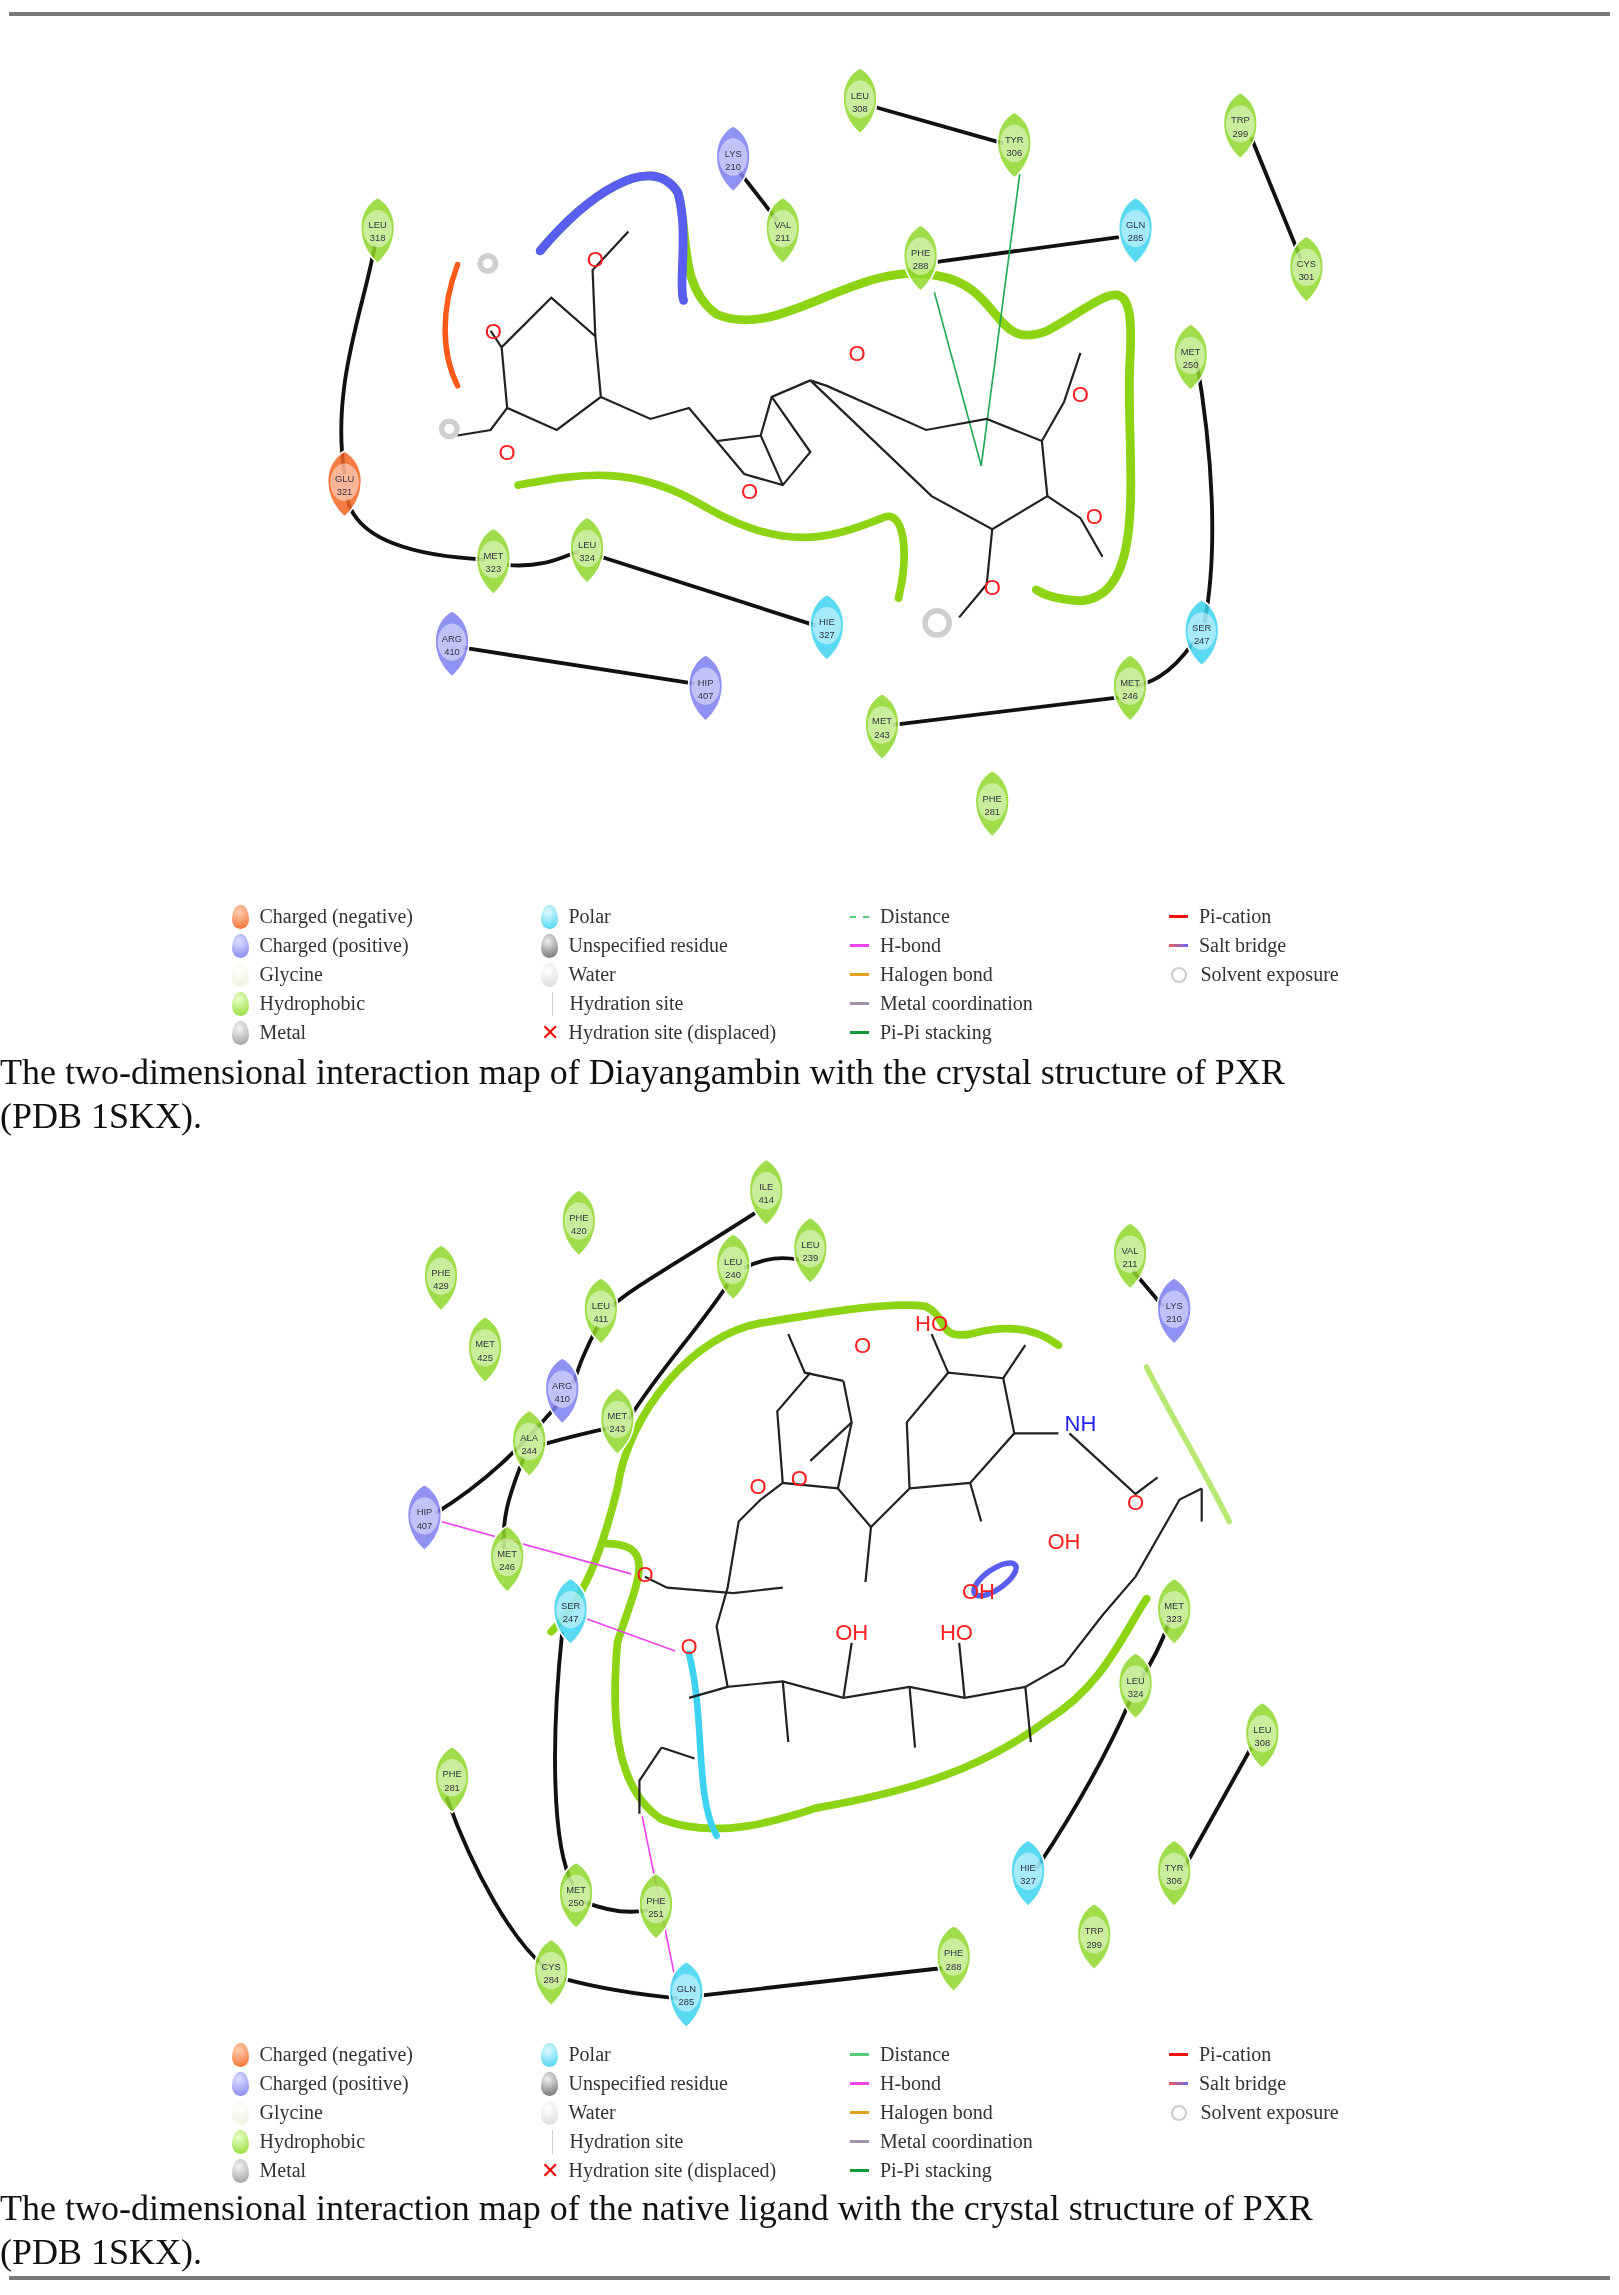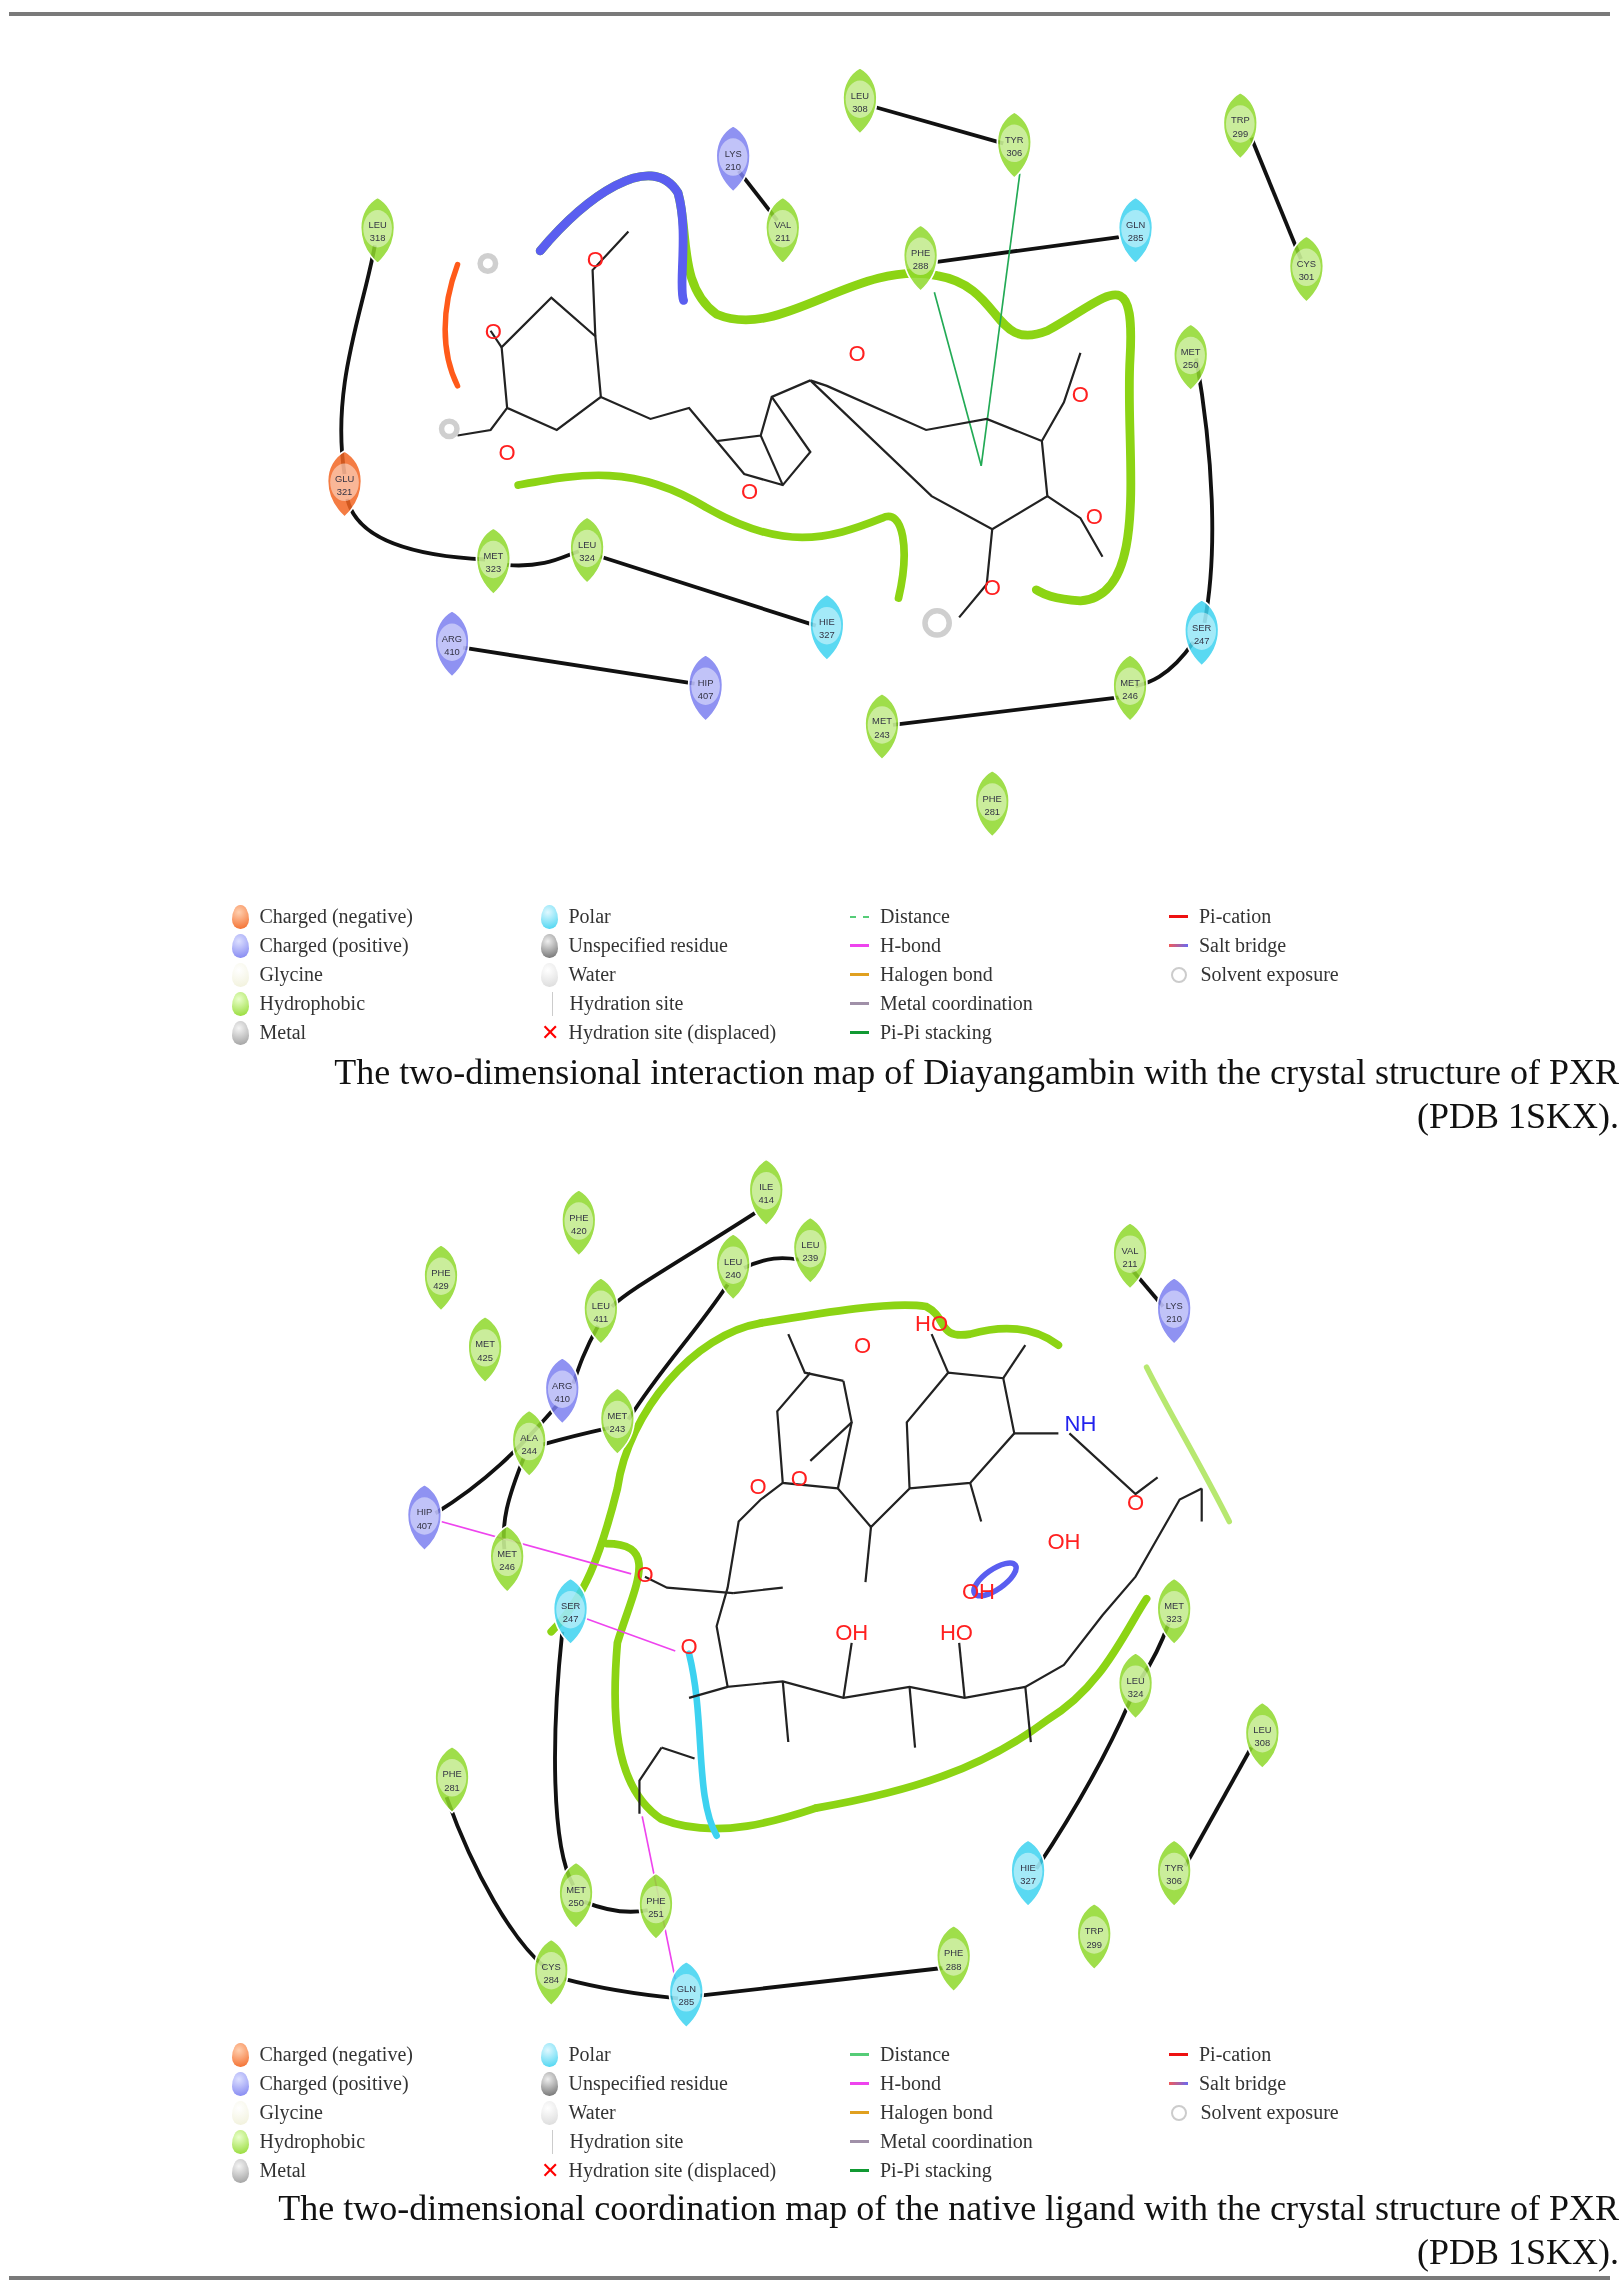--- a/index.html
+++ b/index.html
@@ -1,20 +1,20 @@
 <!DOCTYPE html>
 <html style="font-size:8.8px"><head>
 <meta charset="utf-8">
 <style>
   html,body{margin:0;padding:0;background:#fff;}
   body{width:1619px;height:2295px;position:relative;overflow:hidden;font-family:"Liberation Sans",sans-serif;}
   .rule{position:absolute;left:8.8px;right:8.8px;height:4.4px;background:#7a7a7a;}
   svg{position:absolute;left:0;top:0;}
   .res-label{font-family:"Liberation Sans",sans-serif;font-size:17px;fill:#334;text-anchor:middle;}
-  .caption{position:absolute;left:0;width:1619px;text-align:right;font-family:"Liberation Serif",serif;font-size:36px;color:#111;line-height:44px;}
+  .caption{position:absolute;left:0;width:1619px;text-align:left;font-family:"Liberation Serif",serif;font-size:36px;color:#111;line-height:44px;}
   .legend{position:absolute;font-family:Liberation Serif, serif;font-size:20px;color:#333;}
   .legend .col{position:absolute;top:0;}
   .legend .item{height:29px;display:flex;align-items:center;white-space:nowrap;}
   .legend .sw{width:16.5px;height:24px;margin-right:11px;display:inline-block;flex:none;}
   .drop{border-radius:50% 50% 50% 50%/60% 60% 40% 40%;}
   .line-sw{width:19px;height:3.3px;margin:0 11px 0 0;flex:none;}
 </style>
 </head>
 <body>
 
@@ -601,18 +601,18 @@
         <span>Salt bridge</span>
       </div>
     <div class="item">
         <span class="sw" style="width:12px;height:12px;border:2.2px solid #ccc;border-radius:50%;margin-left:2.2px;margin-right:13.2px;"></span>
         <span>Solvent exposure</span>
       </div>
   </div>
 </div>
 
 <div class="caption" style="top:2186px;">
-  <div>The two-dimensional coordination map of the native ligand with the crystal structure of PXR</div>
+  <div>The two-dimensional interaction map of the native ligand with the crystal structure of PXR</div>
   <div>(PDB 1SKX).</div>
 </div>
 
 <div class="rule" style="top:2276px;"></div>
 
 
 </body></html>

